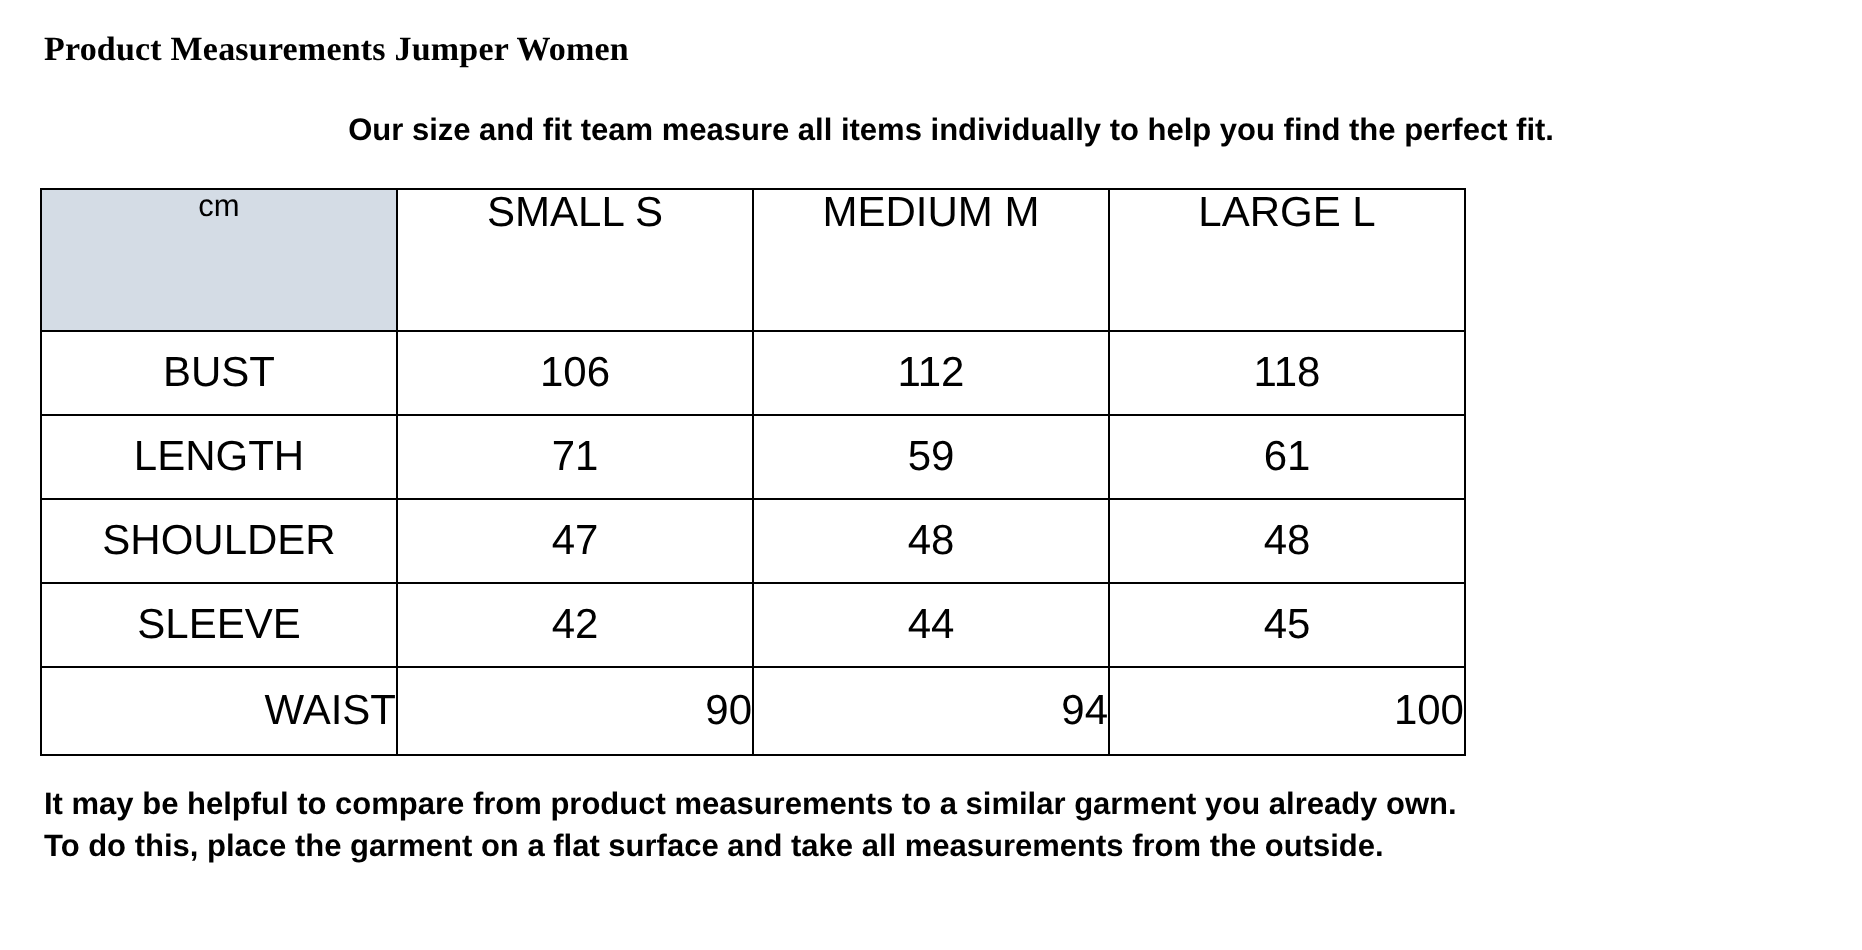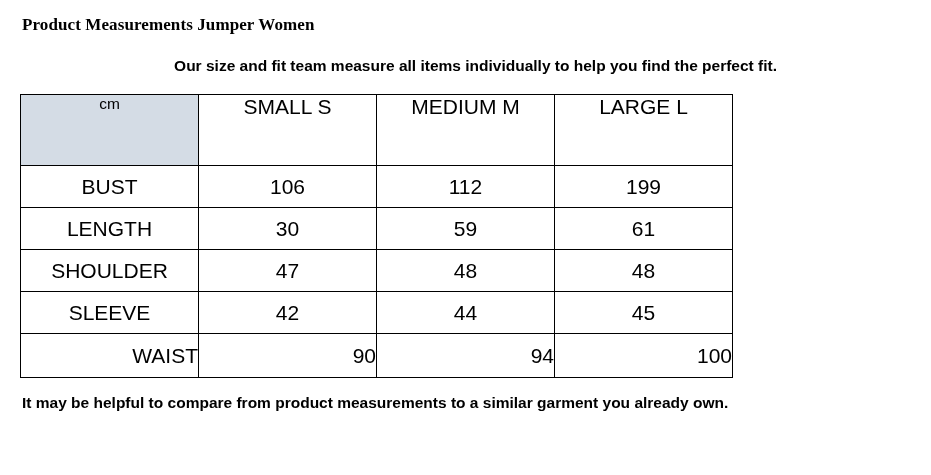--- a/index.html
+++ b/index.html
@@ -106,25 +106,25 @@
         <th>SMALL  S</th>
         <th>MEDIUM  M</th>
         <th>LARGE   L</th>
       </tr>
     </thead>
     <tbody>
       <tr>
         <td>BUST</td>
         <td>106</td>
         <td>112</td>
-        <td>199</td>
+        <td>118</td>
       </tr>
       <tr>
         <td>LENGTH</td>
-        <td>30</td>
+        <td>71</td>
         <td>59</td>
         <td>61</td>
       </tr>
       <tr>
         <td>SHOULDER</td>
         <td>47</td>
         <td>48</td>
         <td>48</td>
       </tr>
       <tr>
@@ -137,15 +137,16 @@
         <td>WAIST</td>
         <td>90</td>
         <td>94</td>
         <td>100</td>
       </tr>
     </tbody>
   </table>
 
   <div class="footer-note">
     <div>It may be helpful to compare from product measurements to a similar garment you already own.</div>
+    <div>To do this, place the garment on a flat surface and take all measurements from the outside.</div>
   </div>
 
 </div>
 
 </body></html>

